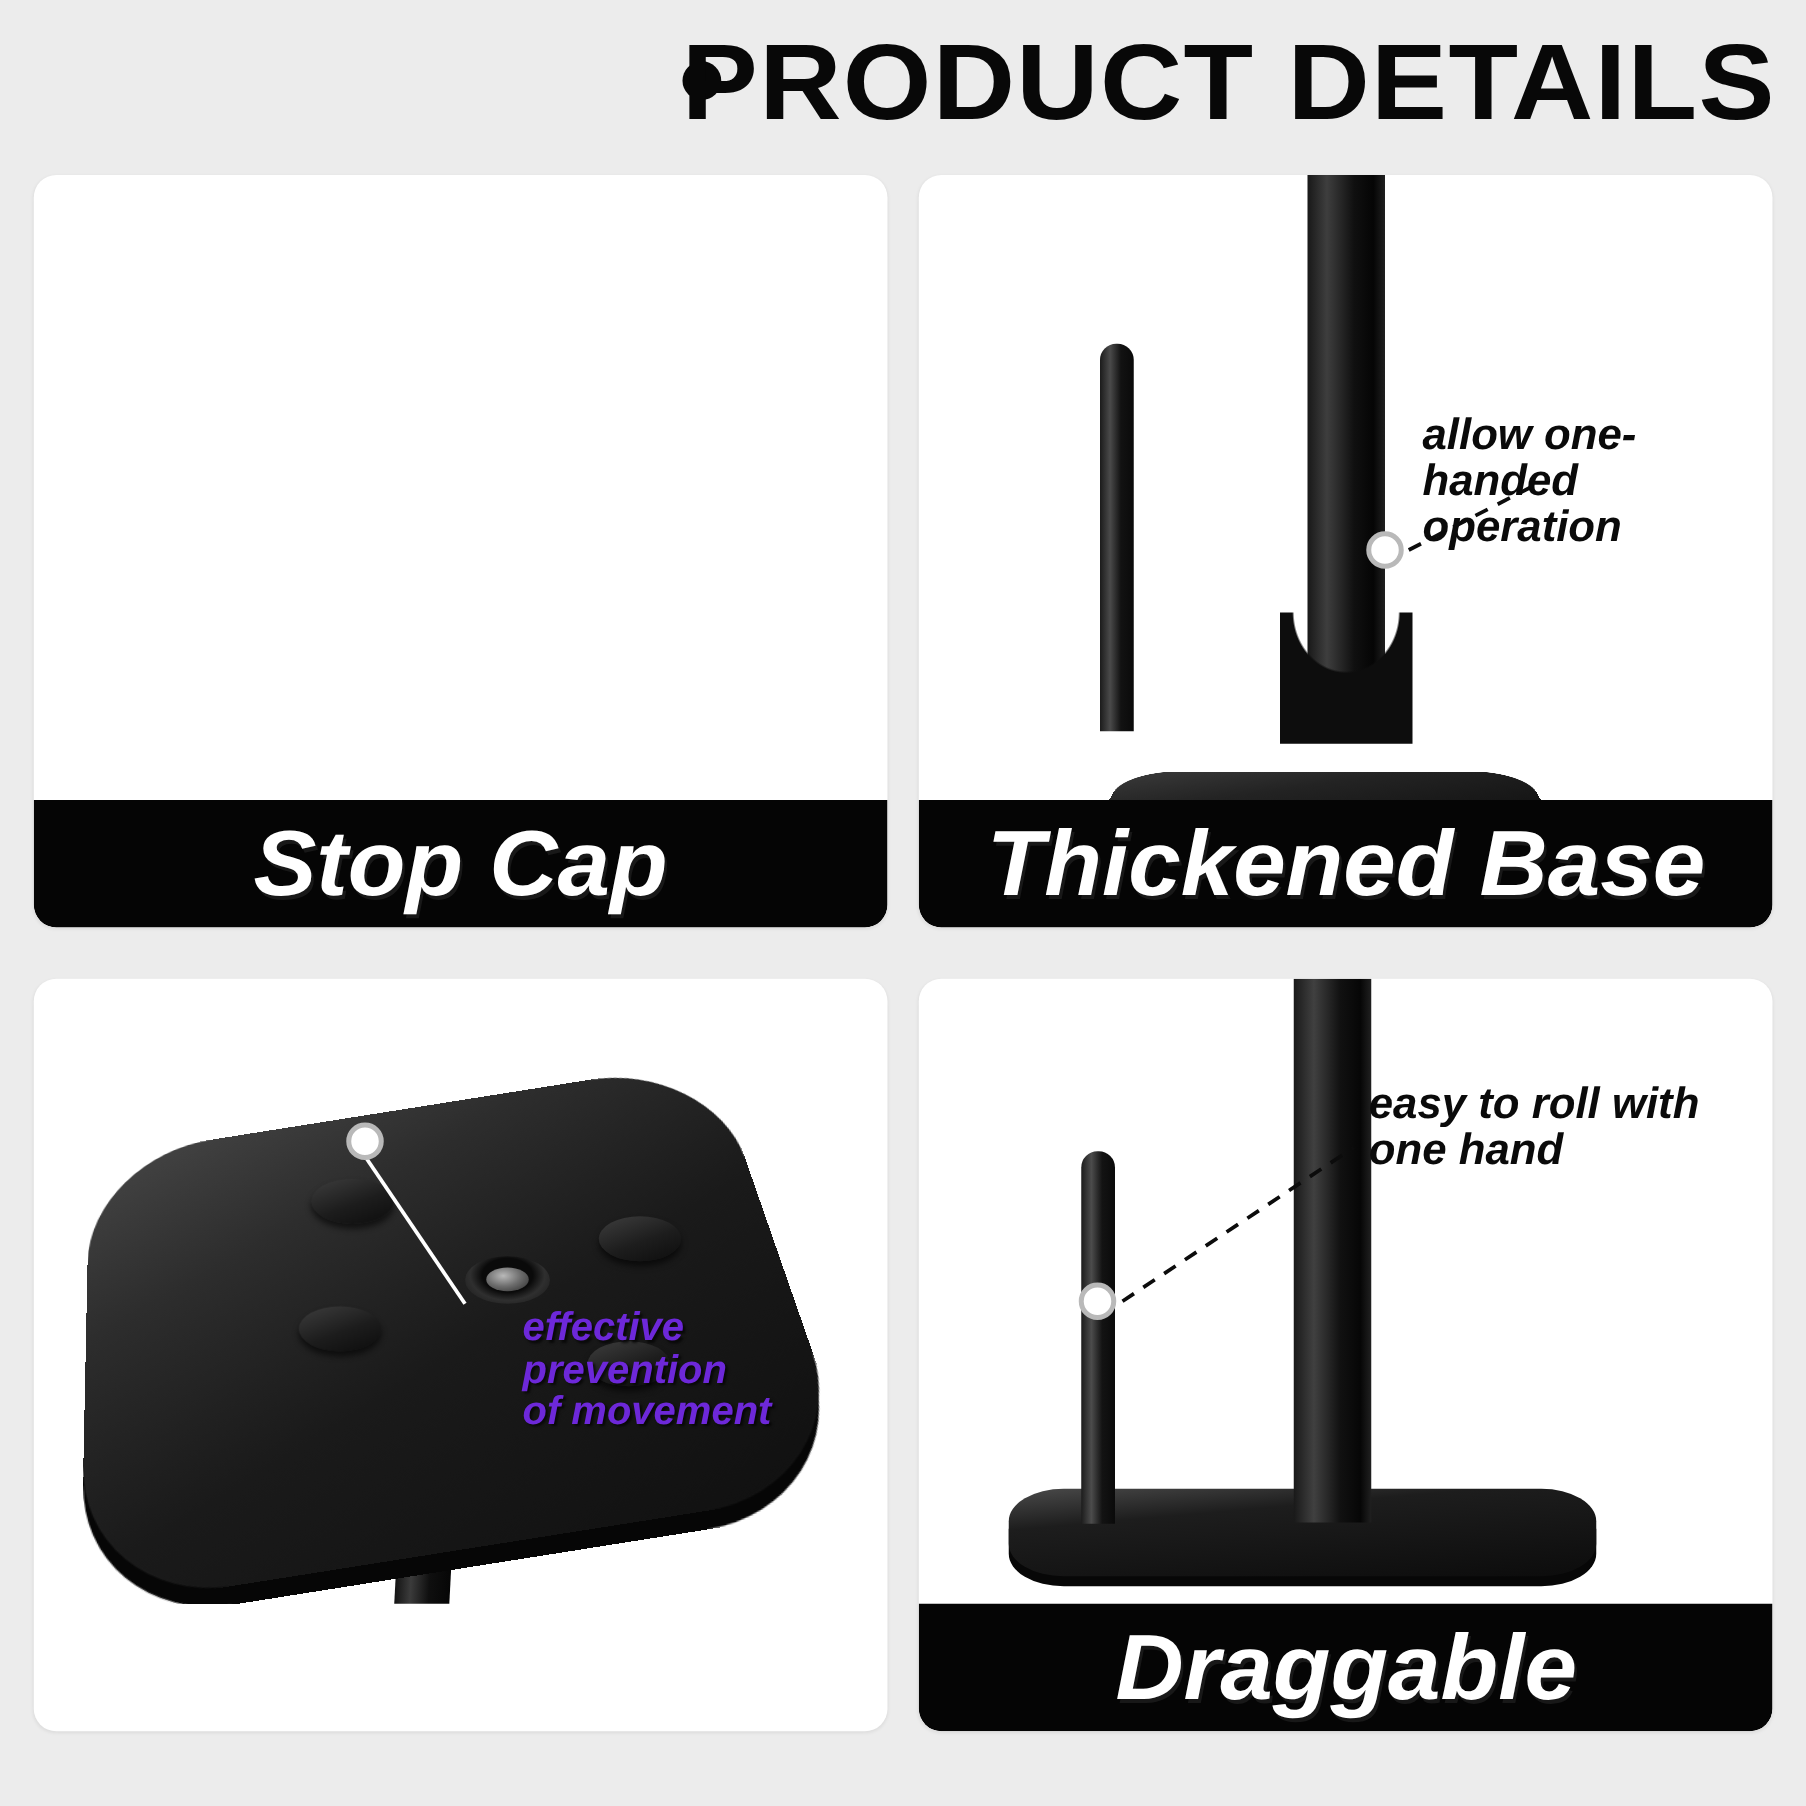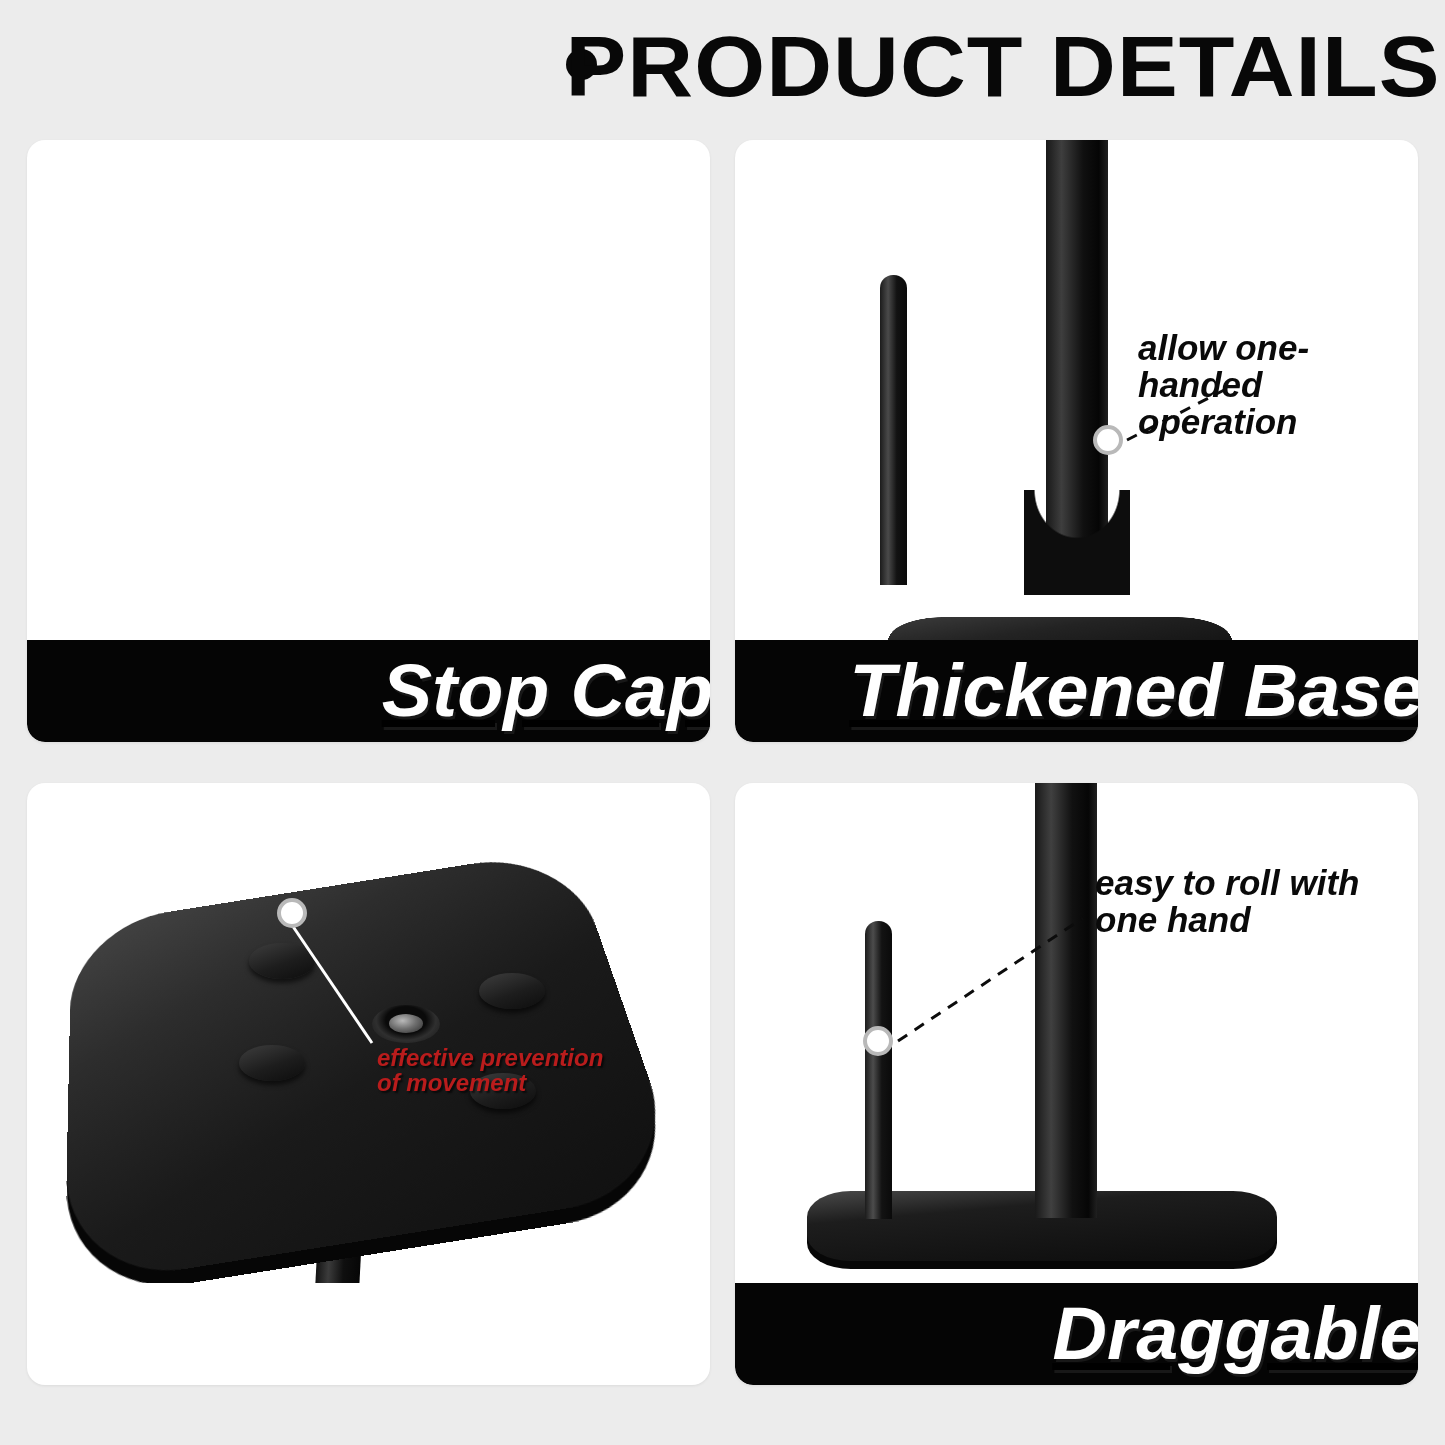--- a/index.html
+++ b/index.html
@@ -24,21 +24,20 @@
   .header {
     position: absolute;
     left: 0;
     top: 14px;
     width: 1421px;
     height: 104px;
     display: flex;
     align-items: center;
     justify-content: flex-end;
     gap: 18px;
-    padding-left: 20px;
   }
   .header-bullet {
     width: 31px;
     height: 31px;
     border-radius: 50%;
     background: #080808;
     flex: none;
     margin-bottom: 4px;
   }
   .header-title {
@@ -86,23 +85,22 @@
   
   .caption-bar {
     position: absolute;
     left: 0;
     right: 0;
     bottom: 0;
     height: 102px;
     background: #050505;
     display: flex;
     align-items: center;
-    justify-content: flex-end;
+    justify-content: center;
     border-radius: 0 0 18px 18px;
-    text-decoration: underline;
   }
   .caption-text {
     font-family: "Liberation Sans Narrow", "Liberation Sans", sans-serif;
     font-size: 74px;
     font-weight: bold;
     font-style: italic;
     color: #ffffff;
     line-height: 1;
     white-space: nowrap;
     transform: scaleX(1.02);
@@ -118,23 +116,24 @@
     line-height: 1.05;
     white-space: pre-line;
     z-index: 40;
   }
   .anno.dark {
     color: #0a0a0a;
     font-size: 35px;
     letter-spacing: 0px;
   }
   .anno.light {
-    color: #b91c1c;
-    font-size: 24px;
+    color: #6d28d9;
+    font-size: 32px;
     text-shadow: 2px 2px 2px rgba(0,0,0,0.65);
+    margin-left: 41px;
   }
 
   
   .marker {
     position: absolute;
     width: 30px;
     height: 30px;
     border-radius: 50%;
     background: #ffffff;
     border: 4px solid #b9b9b9;

